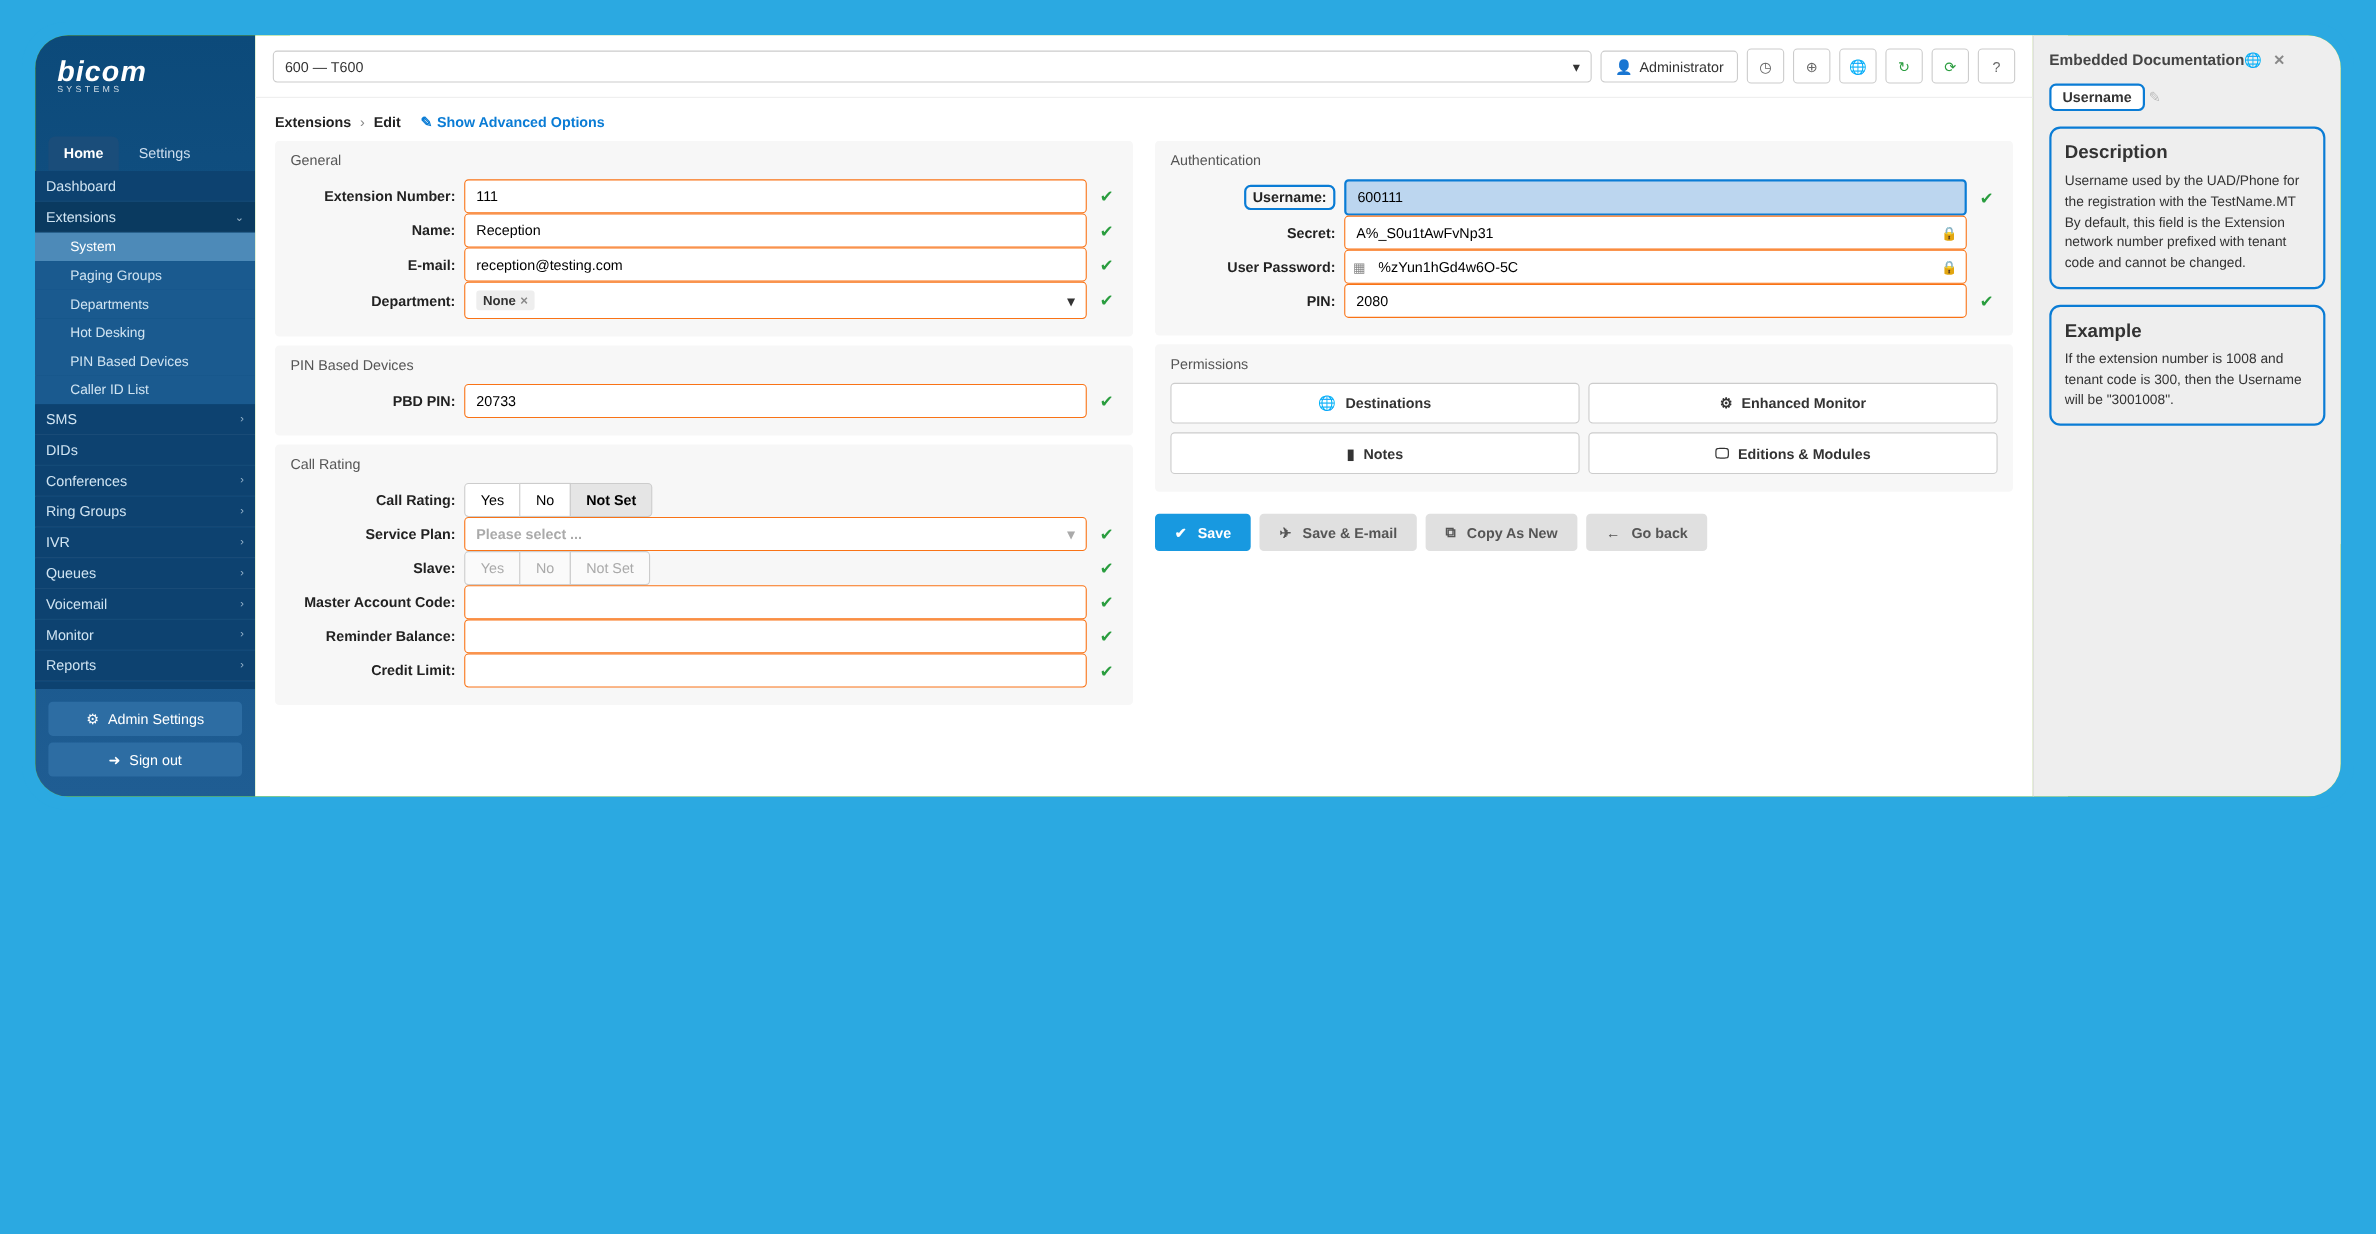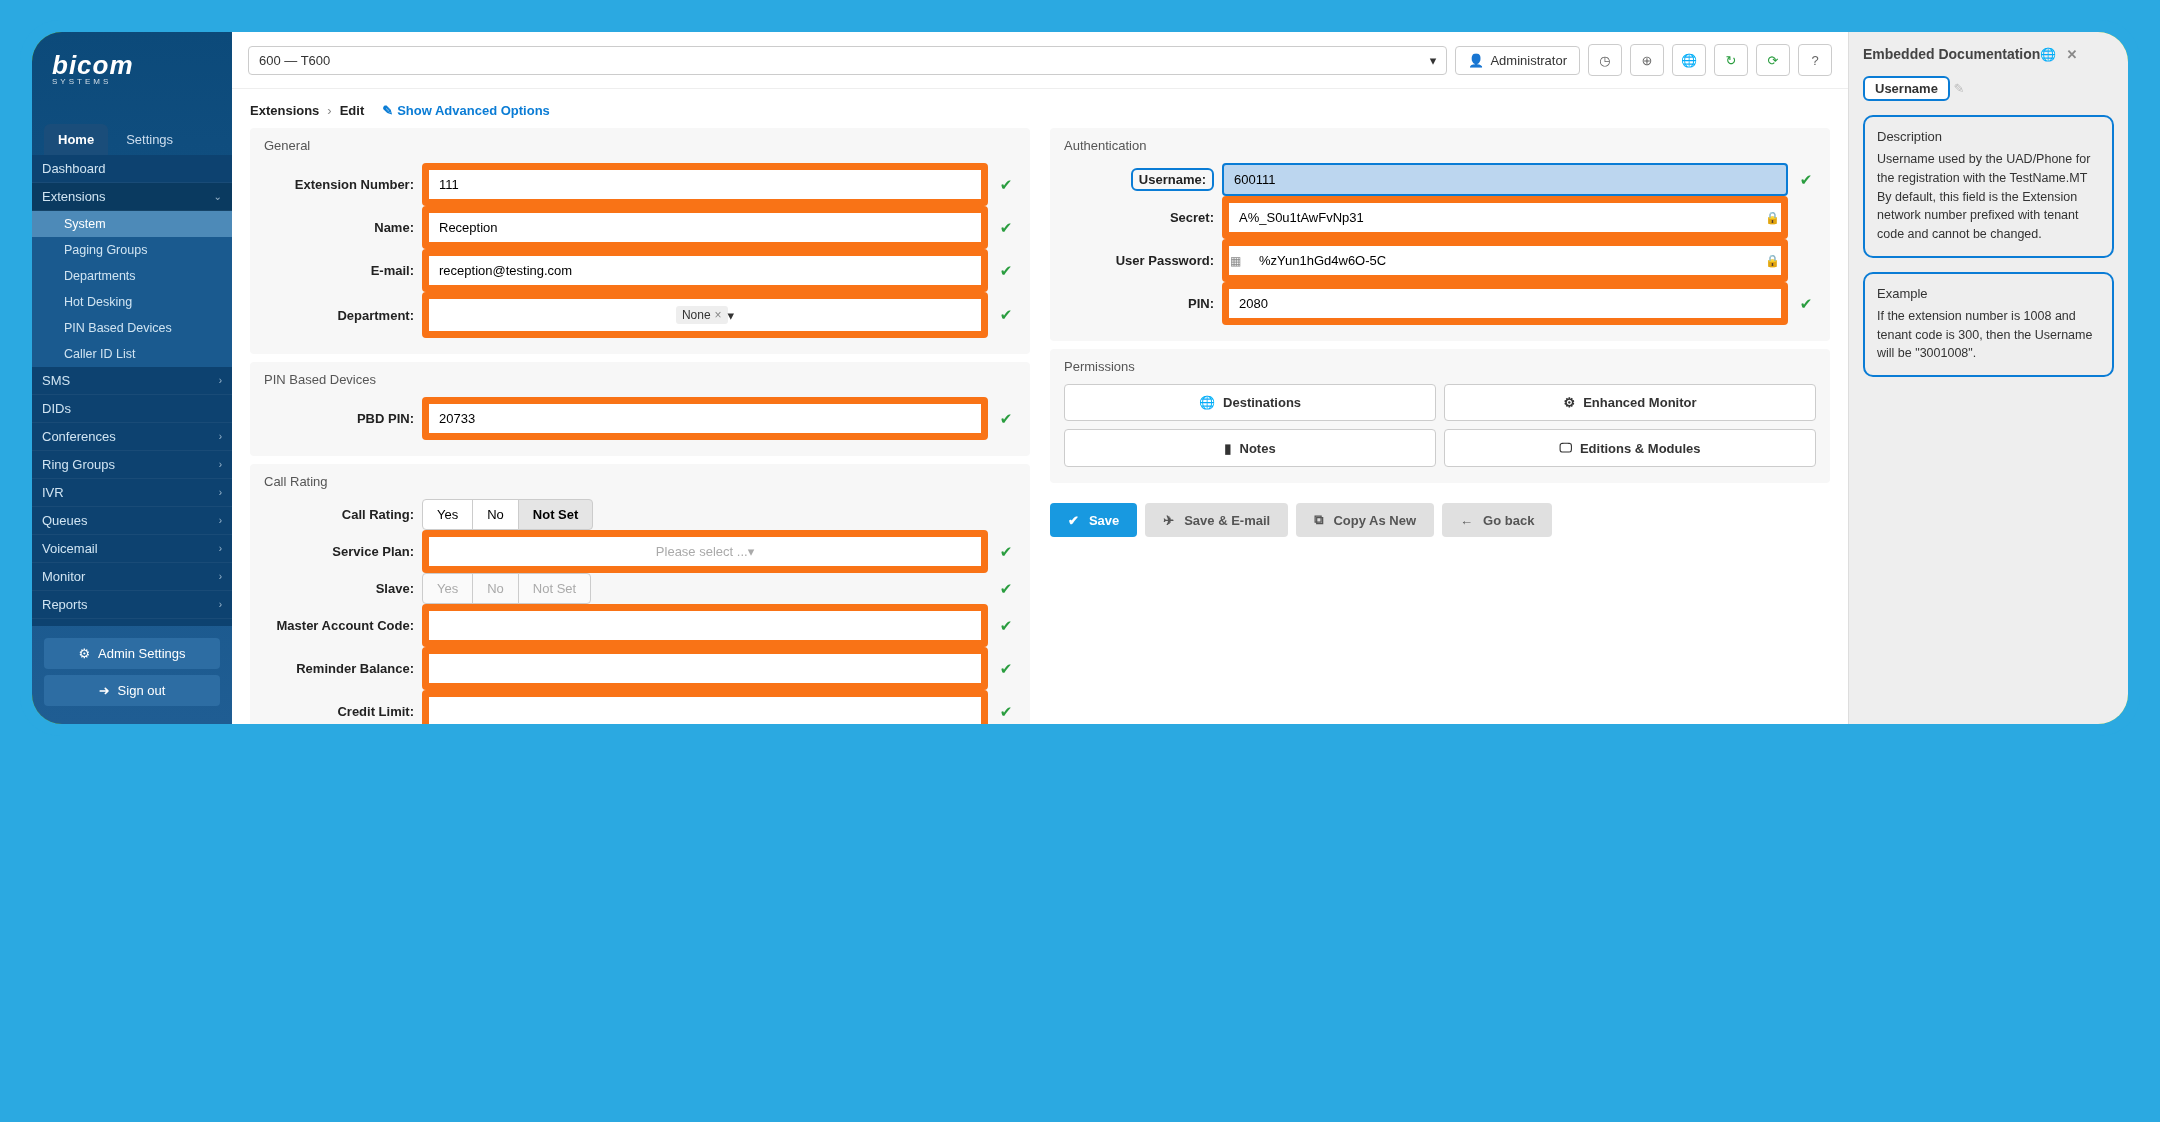--- a/index.html
+++ b/index.html
@@ -32,22 +32,22 @@
 .breadcrumb .sep { color: #888; }
 .adv-link { color: #0a7cd5; font-weight: 600; cursor: pointer; display: flex; align-items: center; gap: 4px; margin-left: 10px; }
 .content { flex: 1; display: flex; gap: 0; padding: 0 18px 18px; overflow-y: auto; }
 .col { flex: 1; display: flex; flex-direction: column; gap: 8px; }
 .col + .col { margin-left: 20px; }
 .panel { background: #f7f7f7; border-radius: 4px; padding: 10px 14px 16px; }
 .panel-title { font-size: 13px; color: #555; margin-bottom: 10px; }
 .row { display: flex; align-items: center; margin-bottom: 0; gap: 8px; }
 .row label { width: 150px; text-align: right; font-size: 13px; color: #222; font-weight: 600; }
 .row .field { flex: 1; position: relative; }
-.row .field input, .row .field .select { width: 100%; border: 7px solid #f97316; border-radius: 4px; padding: 7px 10px; font-size: 13px; background: #fff; }
-.row .field .select { display: flex; justify-content: center; align-items: center; cursor: pointer; }
+.row .field input, .row .field .select { width: 100%; border: 1px solid #f97316; border-radius: 4px; padding: 7px 10px; font-size: 13px; background: #fff; }
+.row .field .select { display: flex; justify-content: space-between; align-items: center; cursor: pointer; font-weight: bold; }
 .row .check { width: 20px; color: #2a9d3f; font-size: 15px; text-align: center; }
 .row .field.highlighted input { border: 2px solid #0a7cd5; background: #bcd6ef; }
 .label-highlight { border: 2px solid #0a7cd5; border-radius: 6px; padding: 2px 6px; }
 .tag { background: #eee; padding: 2px 6px; border-radius: 3px; display: inline-flex; align-items: center; gap: 4px; font-size: 12px; }
 .tag .x { cursor: pointer; color: #888; }
 .btn-group { display: flex; }
 .btn-group button { border: 1px solid #ccc; padding: 7px 14px; background: #fff; cursor: pointer; font-size: 13px; margin-left: -1px; }
 .btn-group button:first-child { border-radius: 4px 0 0 4px; margin-left: 0; }
 .btn-group button:last-child { border-radius: 0 4px 4px 0; text-align: center; }
 .btn-group button.active { background: #e5e5e5; font-weight: 600; }
@@ -59,21 +59,21 @@
 .perm-btn { border: 1px solid #ccc; border-radius: 4px; padding: 10px; background: #fff; display: flex; align-items: center; justify-content: center; gap: 8px; cursor: pointer; font-size: 13px; font-weight: 600; }
 .actions { display: flex; gap: 8px; margin-top: 12px; }
 .action-btn { border: none; border-radius: 4px; padding: 9px 18px; display: flex; align-items: center; gap: 10px; cursor: pointer; font-size: 13px; font-weight: 600; }
 .action-btn.primary { background: #1899e0; color: #fff; }
 .action-btn.secondary { background: #e0e0e0; color: #555; }
 .doc-panel { width: 280px; background: #eee; border-left: 1px solid #ddd; padding: 14px; display: flex; flex-direction: column; gap: 14px; }
 .doc-header { display: flex; align-items: center; }
 .doc-title { font-weight: 700; color: #444; font-size: 14px; }
 .doc-tag { display: inline-block; border: 2px solid #0a7cd5; border-radius: 6px; padding: 3px 10px; font-weight: 700; font-size: 13px; background: #fff; }
 .doc-box { border: 2px solid #0a7cd5; border-radius: 10px; padding: 12px; background: #eee; }
-.doc-box h4 { font-size: 13px; font-weight: 400; margin-bottom: 6px; }
+.doc-box h4 { font-size: 17px; font-weight: 700; margin-bottom: 6px; }
 .doc-box p { font-size: 12.5px; line-height: 1.5; color: #333; }
 </style>
 </head>
 <body>
 
 <div class="outer">
 <div class="app">
 
   <div class="sidebar">
     <div class="logo">

